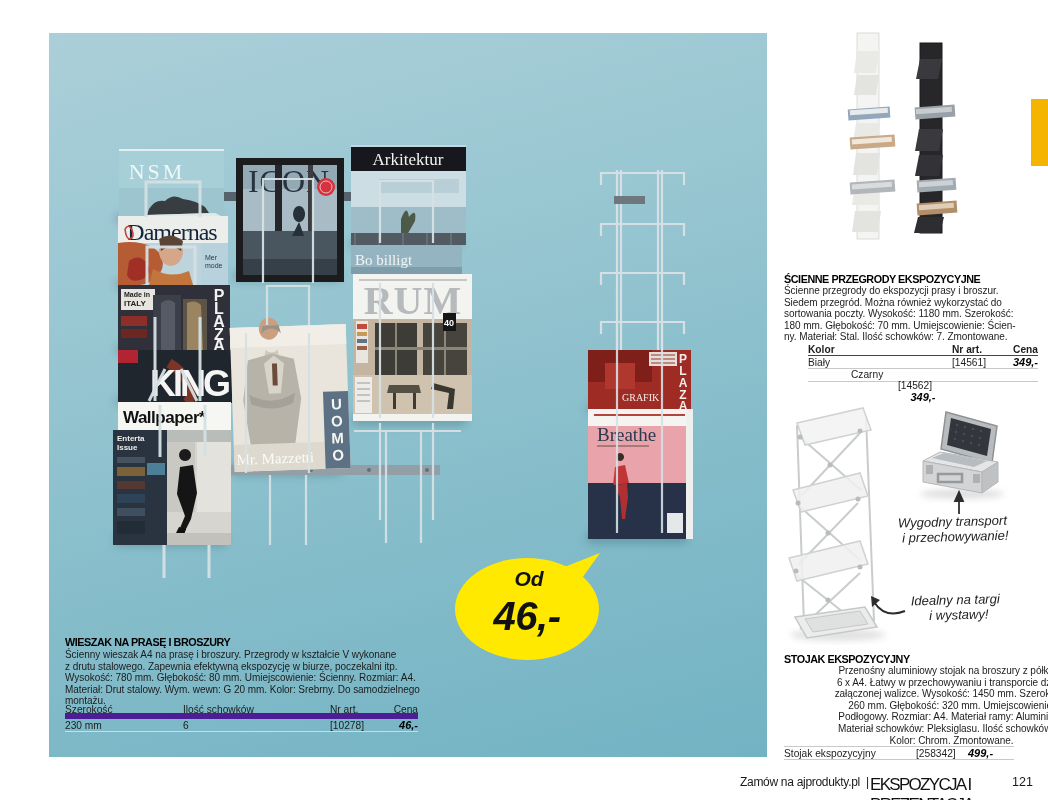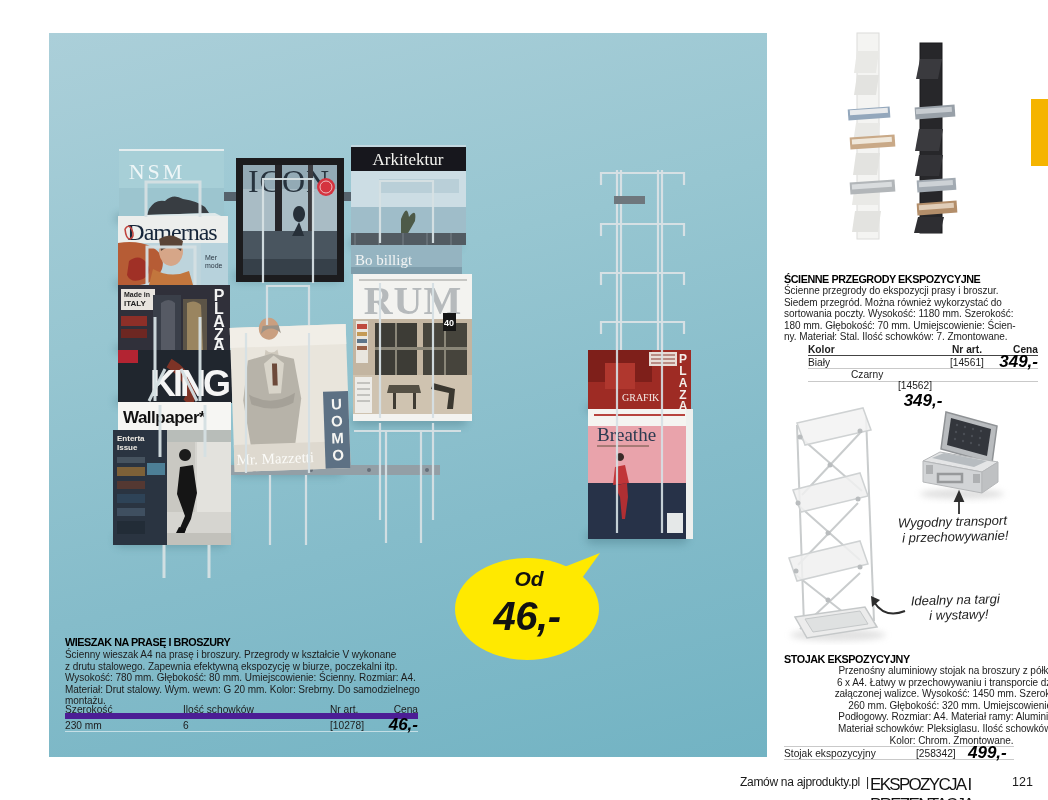--- a/index.html
+++ b/index.html
@@ -1,21 +1,21 @@
 <!DOCTYPE html>
 <html><head>
 <meta charset="utf-8">
 <style>
 *{margin:0;padding:0;box-sizing:border-box}
 html,body{width:1048px;height:800px;background:#fff;font-family:"Liberation Sans",sans-serif;position:relative;overflow:hidden}
 .abs{position:absolute}
 .para{font-size:10px;line-height:11.6px;color:#1c1c1c;white-space:nowrap;letter-spacing:-0.05px}
 .h1{font-size:10.8px;font-weight:bold;color:#000;letter-spacing:-0.45px}
 .row{display:flex;font-size:10.2px;color:#1c1c1c;align-items:center}
-.price{font-weight:bold;font-style:italic;font-size:17px;color:#000}
+.price{font-weight:bold;font-style:italic;font-size:11px;color:#000}
 </style>
 </head>
 <body>
 
 <div class="abs" style="left:49px;top:33px;width:718px;height:724px;background:linear-gradient(165deg,#abcfd9 0%,#97c6d1 35%,#85bccA 65%,#72b3c3 100%);padding-left:28px;">
 <svg width="718" height="724" viewBox="0 0 718 724" style="position:absolute;left:0;top:0">
   <defs>
         <filter id="b" x="-50%" y="-50%" width="200%" height="200%">
           <feGaussianBlur stdDeviation="4"></feGaussianBlur>
         </filter>

